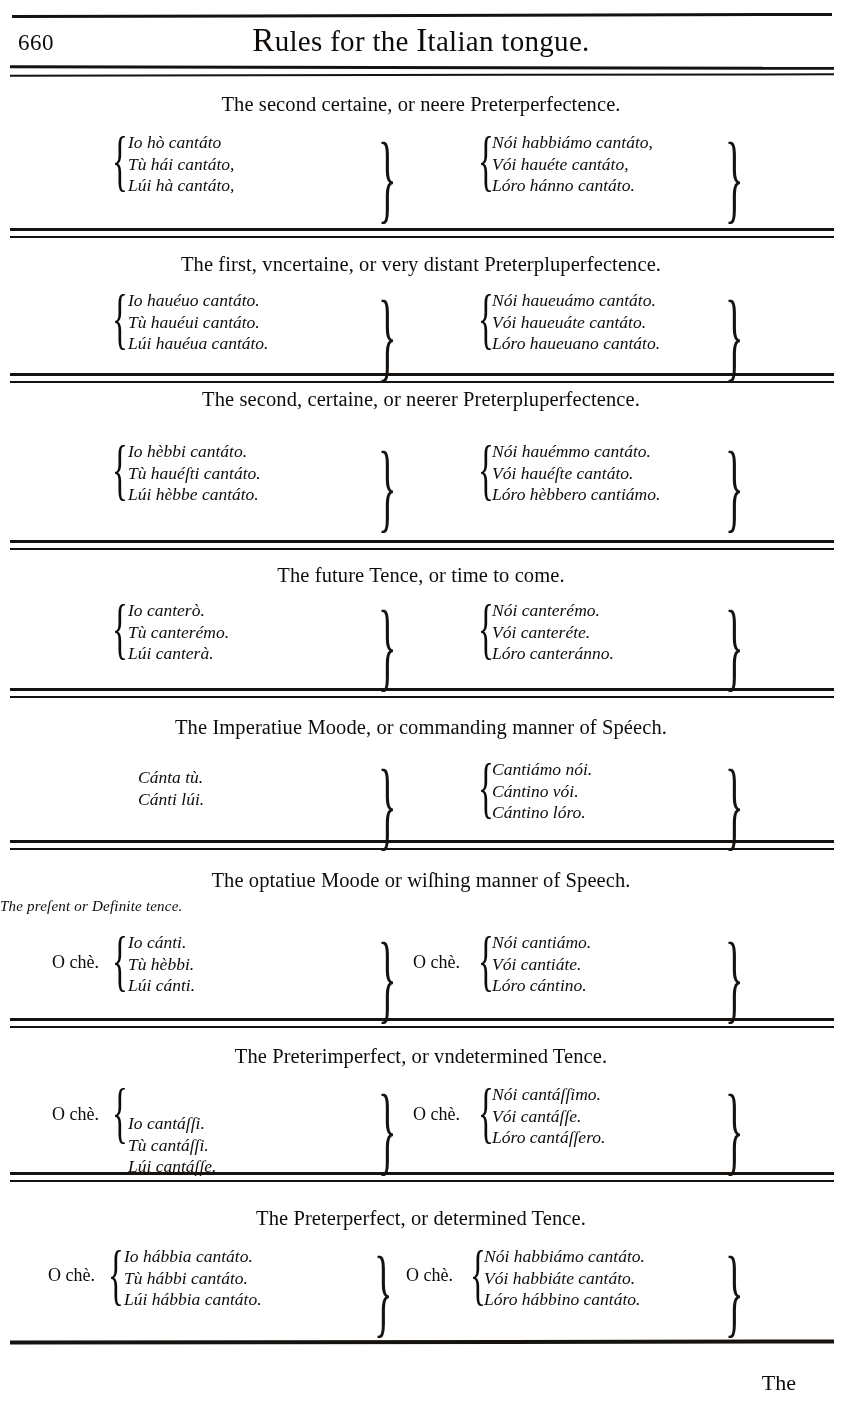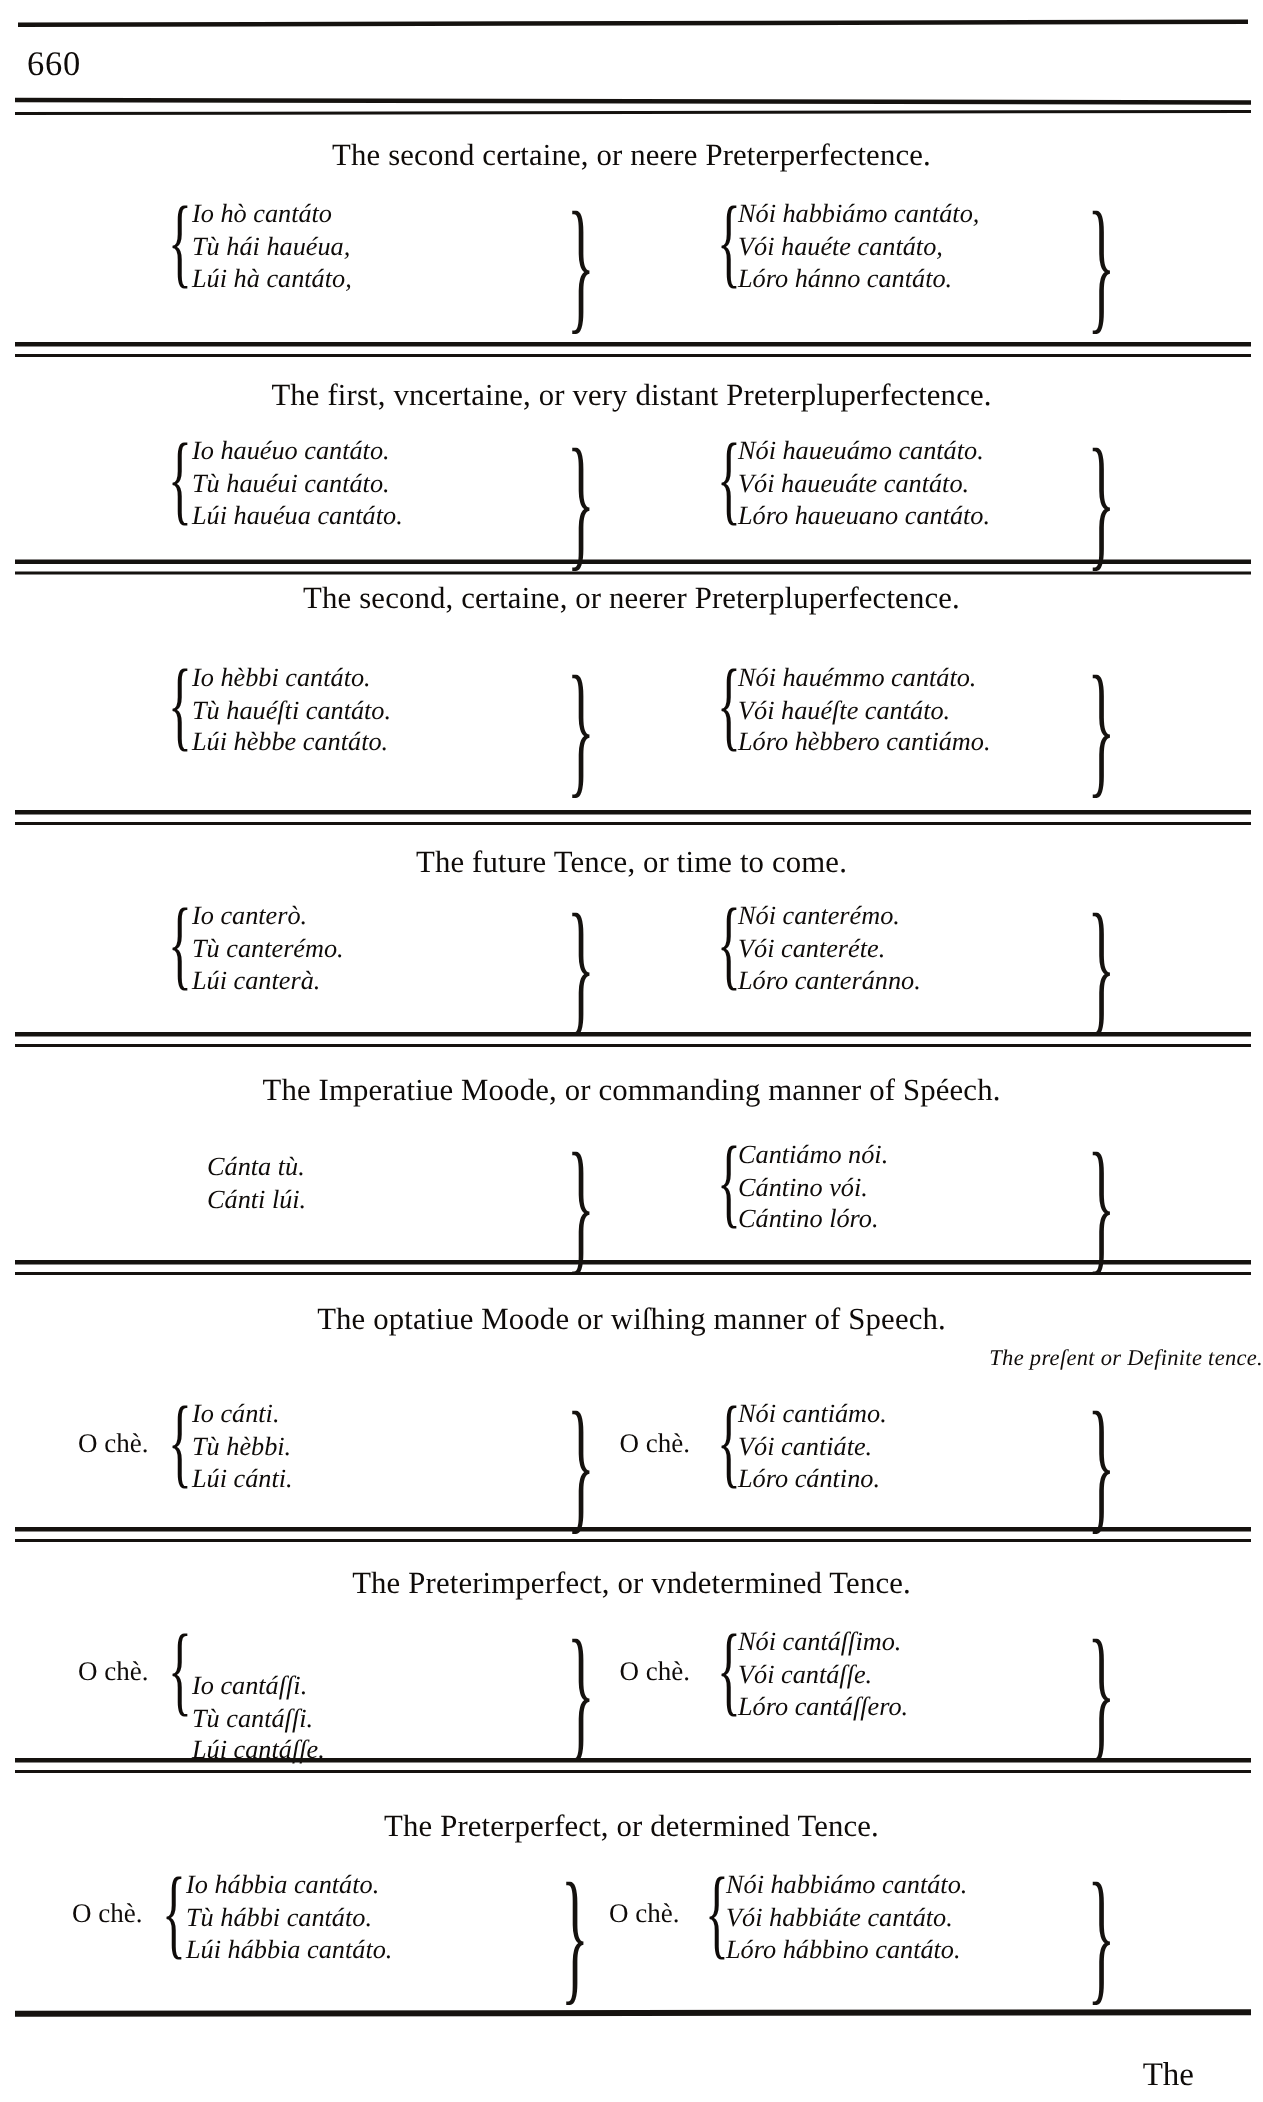--- a/index.html
+++ b/index.html
@@ -95,21 +95,21 @@
     right: 0;
     text-align: center;
     font-size: 20.5px;
     letter-spacing: 0.1px;
     white-space: nowrap;
   }
   .sec-sub {
     position: absolute;
     left: 0;
     right: 0;
-    text-align: right;
+    text-align: left;
     font-size: 15px;
     font-style: italic;
     letter-spacing: 0.2px;
   }
 
   
   .col {
     position: absolute;
     font-size: 17.5px;
     line-height: 21.5px;
@@ -161,29 +161,32 @@
     font-size: 22px;
   }
 </style>
 </head>
 <body>
 
 <div class="page">
 
   <div class="rule-top"></div>
   <div class="folio">660</div>
+  <div class="running-head">
+    <span class="cap">R</span><span>ules for the </span><span class="cap">I</span><span>talian tongue.</span>
+  </div>
   <div class="rule-under-head-1"></div>
   <div class="rule-under-head-2"></div>
 
   <div class="section">
     <div class="sec-title" style="top:93px">The second certaine, or neere Preterperfectence.</div>
     <div class="brace" style="left:112px; top:128px">{</div>
     <div class="col" style="left:128px; top:132px">
       <div class="line">Io hò cantáto</div>
-      <div class="line">Tù hái hauéua,</div>
+      <div class="line">Tù hái cantáto,</div>
       <div class="line">Lúi hà cantáto,</div>
     </div>
     <div class="big-brace" style="left:378px; top:128px">}</div>
     <div class="brace" style="left:478px; top:128px">{</div>
     <div class="col" style="left:492px; top:132px">
       <div class="line">Nói habbiámo cantáto,</div>
       <div class="line">Vói hauéte cantáto,</div>
       <div class="line">Lóro hánno cantáto.</div>
     </div>
     <div class="big-brace" style="left:725px; top:128px">}</div>

